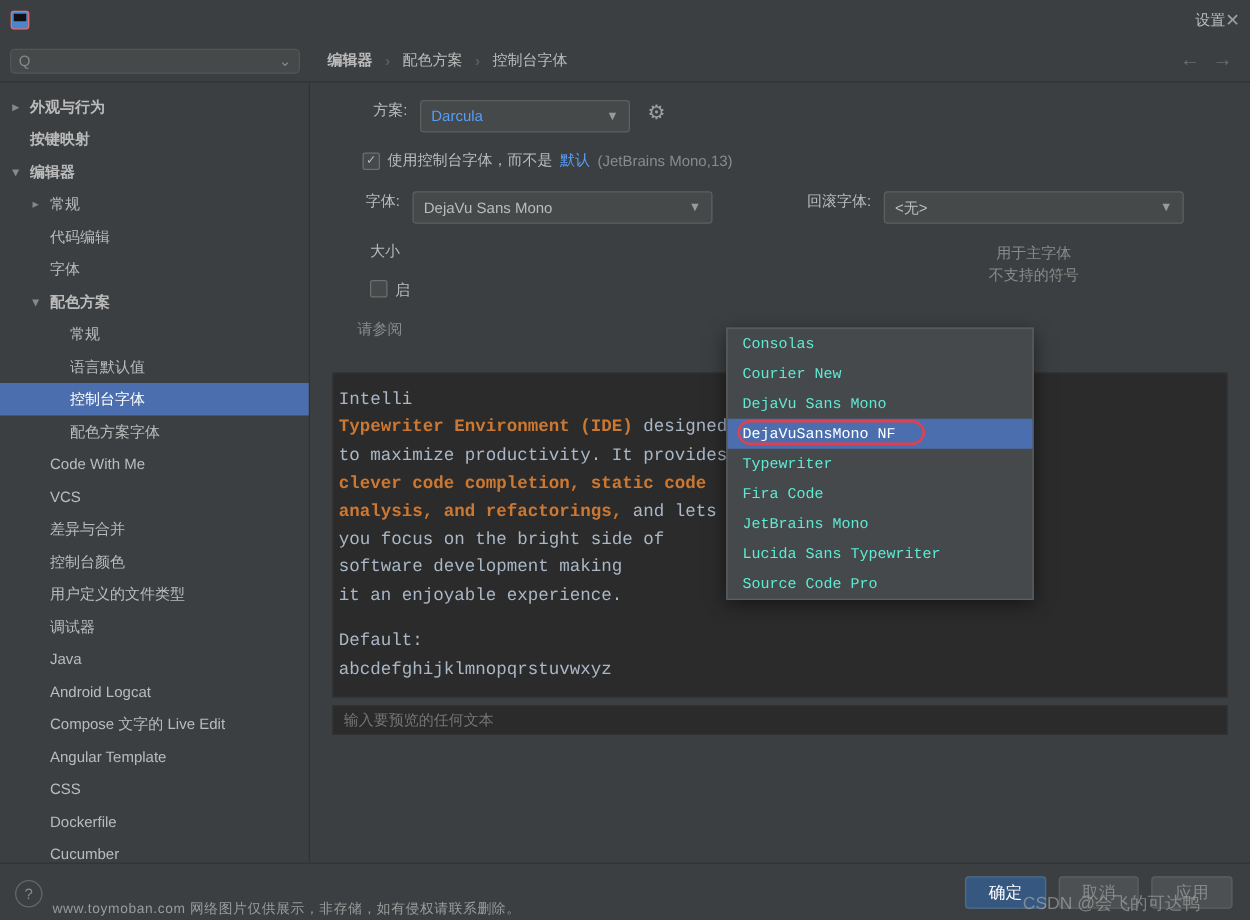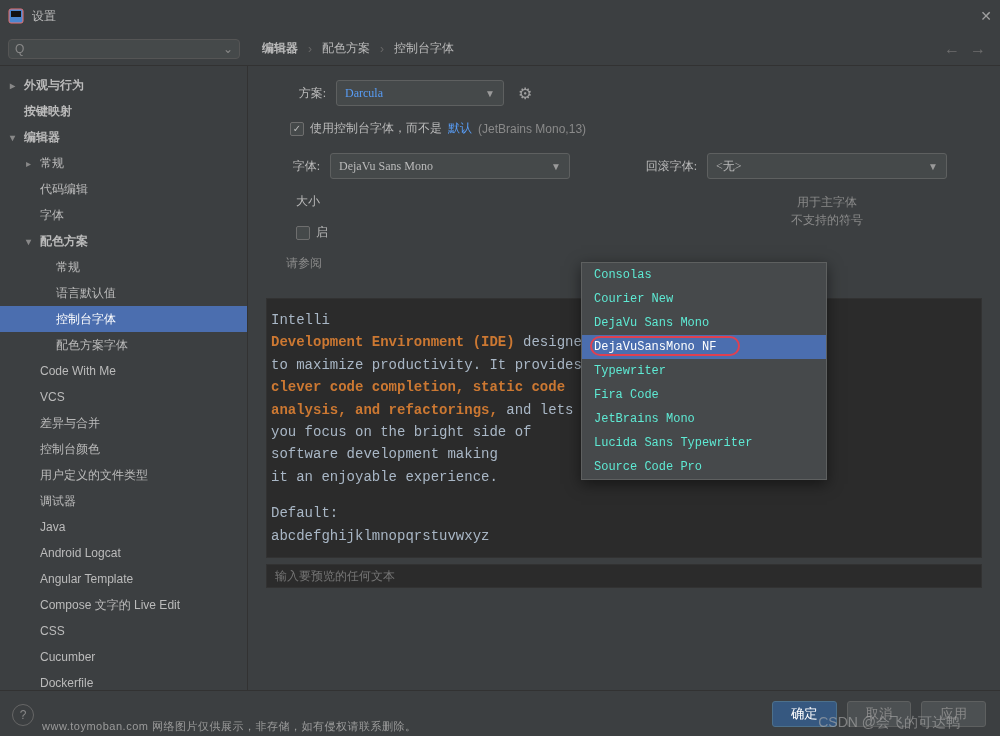--- a/index.html
+++ b/index.html
@@ -7,21 +7,21 @@
     width: 1000px; height: 736px;
     background: #3c3f41;
     font-family: "Segoe UI", "Microsoft YaHei", sans-serif;
     font-size: 12px;
     color: #bbbbbb;
     overflow: hidden;
     position: relative;
   }
   .titlebar {
     display: flex; align-items: center; height: 28px;
-    padding: 16px 8px; background: #3c3f41;
+    padding: 16px 8px; background: #3c3f41; text-align: right;
   }
   .titlebar .logo { width: 16px; height: 16px; margin-right: 8px; }
   .titlebar .title { flex: 1; }
   .titlebar .close-icon { cursor: pointer; color: #a0a0a0; font-size: 14px; }
 
   .toolbar {
     display: flex; align-items: center; height: 34px;
     padding: 0 8px; border-bottom: 1px solid #323232;
   }
   .search {
@@ -48,21 +48,21 @@
     padding-left: 10px; cursor: pointer;
     white-space: nowrap;
   }
   .tree-item.selected { background: #4b6eaf; color: #fff; }
   .tree-item .arrow { width: 14px; display:inline-block; color:#888; font-size:10px;}
   .tree-item.bold { font-weight: 600; }
   .indent-1 { padding-left: 26px; }
   .indent-2 { padding-left: 42px; }
 
   .main { flex: 1; position: relative; padding: 14px 18px 0 18px; overflow: hidden; }
-  .row { display: flex; align-items: center; margin-bottom: 14px; font-family: Liberation Serif, serif; }
+  .row { display: flex; align-items: flex-start; margin-bottom: 14px; }
   .row label.lbl { width: 60px; text-align: right; margin-right: 10px; }
   .combo {
     display: flex; align-items: center; justify-content: space-between;
     border: 1px solid #5e6060; border-radius: 3px;
     background: #45494a; height: 26px; padding: 12px 8px;
     min-width: 160px; cursor: pointer;
   }
   .combo .caret { color: #9a9a9a; font-size: 10px; margin-left: 8px; }
   .gear { margin-left: 14px; color: #a0a0a0; font-size: 16px; cursor: pointer; }
   .link { color: #589df6; cursor: pointer; }
@@ -237,37 +237,37 @@
       <div class="tree-item indent-1">
         <span class="arrow"></span>
         <span>Java</span>
       </div>
       <div class="tree-item indent-1">
         <span class="arrow"></span>
         <span>Android Logcat</span>
       </div>
       <div class="tree-item indent-1">
         <span class="arrow"></span>
+        <span>Compose 文字的 Live Edit</span>
+      </div>
+      <div class="tree-item indent-1">
+        <span class="arrow"></span>
         <span>Angular Template</span>
       </div>
       <div class="tree-item indent-1">
         <span class="arrow"></span>
-        <span>Compose 文字的 Live Edit</span>
-      </div>
-      <div class="tree-item indent-1">
-        <span class="arrow"></span>
         <span>CSS</span>
       </div>
       <div class="tree-item indent-1">
         <span class="arrow"></span>
+        <span>Dockerfile</span>
+      </div>
+      <div class="tree-item indent-1">
+        <span class="arrow"></span>
         <span>Cucumber</span>
-      </div>
-      <div class="tree-item indent-1">
-        <span class="arrow"></span>
-        <span>Dockerfile</span>
       </div>
     </div>
 
   <div class="main">
 
     <div class="row">
       <label class="lbl">方案:</label>
       <div class="combo" style="width:168px">
         <span class="link">Darcula</span>
         <span class="caret">▼</span>
@@ -313,21 +313,21 @@
         <div class="hint" style="margin-left:72px">
           <span style="white-space:pre-line">用于主字体
 不支持的符号</span>
         </div>
       </div>
     </div>
 
     
     <div class="preview">
       <div><span>Intelli</span></div>
-      <div><b>Development Environment (IDE)</b><span> designed</span></div>
+      <div><b>Typewriter Environment (IDE)</b><span> designed</span></div>
       <div>to maximize productivity. It provides</div>
       <div><b>clever code completion, static code</b></div>
       <div><b>analysis, and refactorings,</b><span> and lets</span></div>
       <div>you focus on the bright side of</div>
       <div>software development making</div>
       <div>it an enjoyable experience.</div>
       <div style="height:14px"></div>
       <div>Default:</div>
       <div>abcdefghijklmnopqrstuvwxyz</div>
     </div>

